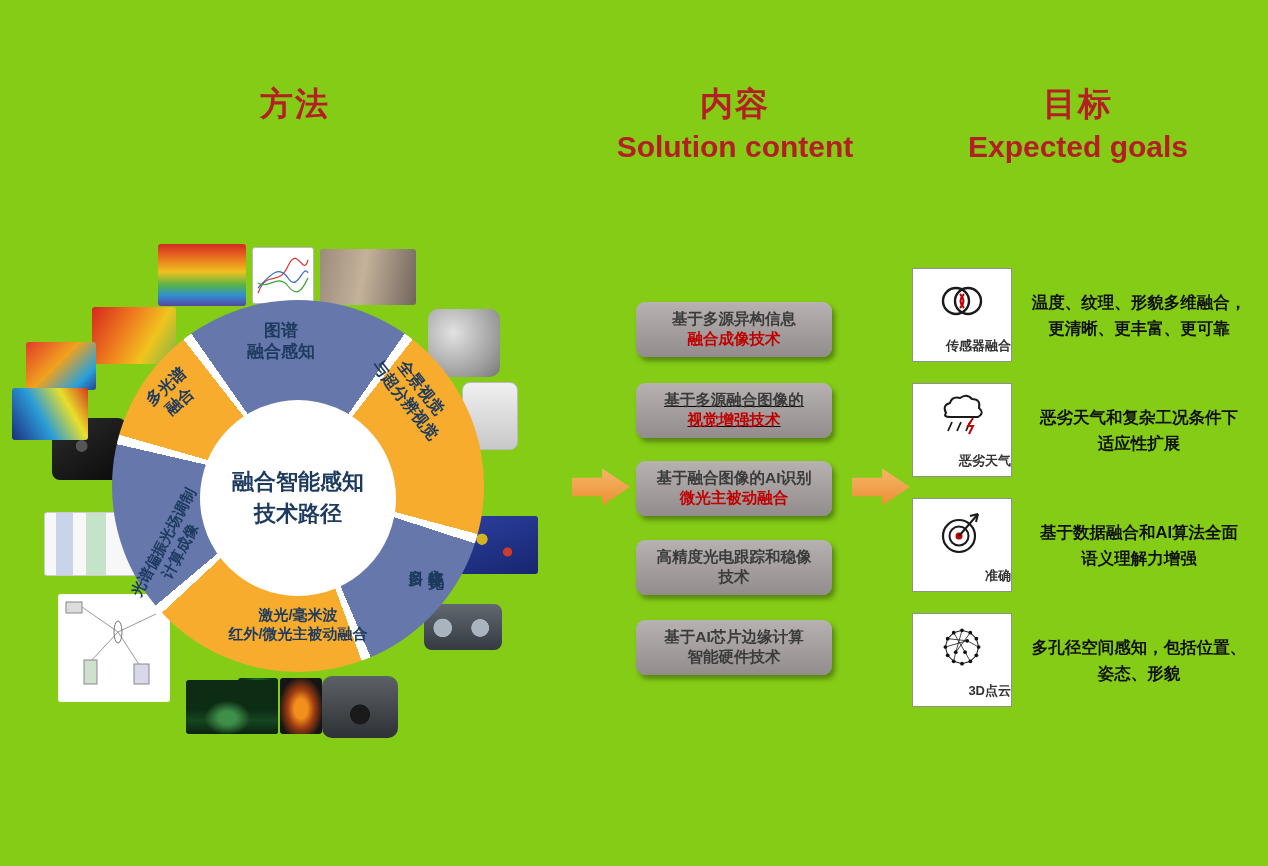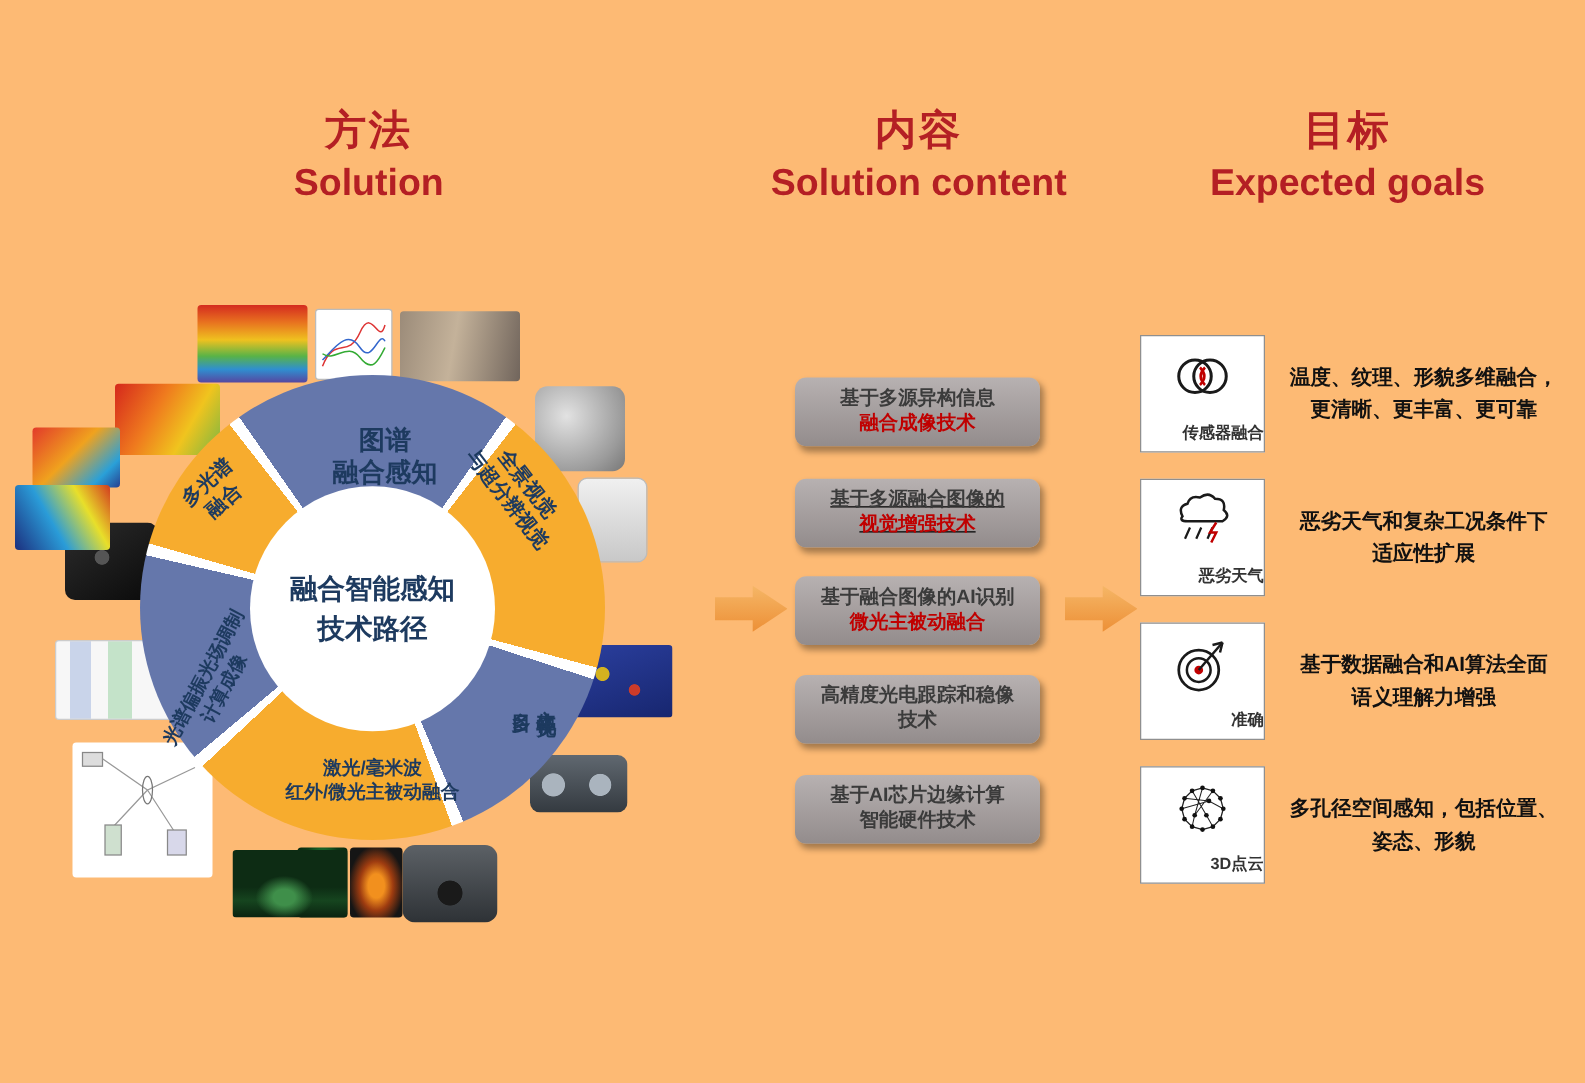--- a/index.html
+++ b/index.html
@@ -1,43 +1,43 @@
 <!DOCTYPE html>
 <html style="--accent_red: #b41f24; --ring_blue: #6577ab; --ring_yellow: #f7ac2e; --arrow_orange: #ec8d33; --highlight_red: #c00000; --label_navy: #1d3a5f;"><head>
 <meta charset="utf-8">
 <style>
   * { margin:0; padding:0; box-sizing:border-box; }
   html,body { background:#fff; }
   body { font-family:"Liberation Sans","DejaVu Sans",sans-serif; }
-  .canvas { position:relative; width:1268px; height:866px; background:#fdba74; overflow:hidden; }
+  .canvas { position:relative; width:1268px; height:866px; background:#84cc16; overflow:hidden; }
 
   
   .col-header { position:absolute; text-align:center; color:var(--accent_red,#b41f24); }
   .col-header .zh { display:block; font-size:33px; font-weight:bold; letter-spacing:2px; }
   .col-header .en { display:block; font-size:30px; font-weight:bold; margin-top:3px; }
   #hdr-solution { left:170px; top:82px; width:250px; }
   #hdr-content  { left:590px; top:82px; width:290px; }
   #hdr-goals    { left:938px; top:82px; width:280px; }
 
   
   .wheel { position:absolute; left:112px; top:300px; width:372px; height:372px; border-radius:50%;
     background: conic-gradient(from -35deg,
       var(--ring_blue,#6577ab) 0deg 70deg,   #fff 70deg 73deg,
       var(--ring_yellow,#f7ac2e) 73deg 140deg, #fff 140deg 143deg,
       var(--ring_blue,#6577ab) 143deg 192deg, #fff 192deg 195deg,
       var(--ring_yellow,#f7ac2e) 195deg 262deg, #fff 262deg 265deg,
       var(--ring_blue,#6577ab) 265deg 318deg, #fff 318deg 321deg,
       var(--ring_yellow,#f7ac2e) 321deg 357deg, #fff 357deg 360deg); }
-  .wheel .hole { position:absolute; left:88px; top:89px; width:196px; height:196px; border-radius:50%;
+  .wheel .hole { position:absolute; left:88px; top:100px; width:196px; height:196px; border-radius:50%;
     background:#fff; display:flex; flex-direction:column; justify-content:center; }
   .center-txt { font-size:22px; font-weight:bold; color:var(--label_navy,#1d3a5f); line-height:1.45; text-align:center; }
 
   .ring-label { position:absolute; color:var(--label_navy,#1d3a5f); font-weight:bold; text-align:center; line-height:1.25; }
   .ring-label span { display:block; }
-  #seg0 { left:240px; top:320px; width:136px; font-size:21px;margin-top:20px; }
+  #seg0 { left:213px; top:320px; width:136px; font-size:17px; }
   #seg1 { left:338px; top:374px; width:150px; font-size:16px; transform:rotate(52deg); }
   #seg2 { left:406px; top:500px; width:64px; height:118px; font-size:16px; writing-mode:vertical-lr; letter-spacing:2px; }
   #seg3 { left:200px; top:606px; width:196px; font-size:15px; }
   #seg4 { left:86px;  top:528px; width:172px; font-size:15px; transform:rotate(-62deg); }
   #seg5 { left:118px; top:374px; width:110px; font-size:16px; transform:rotate(-42deg); }
 
   
   .thumb { position:absolute; border-radius:3px; }
   #th-cube        { left:158px; top:244px; width:88px; height:62px;
     background:linear-gradient(180deg,#d42b1f 0%,#e8711f 22%,#efc11f 45%,#59b347 66%,#2f8fd0 83%,#5746a0 100%); }
@@ -109,21 +109,20 @@
   .gtext span { display:block; }
   #gt0 { top:290px; } #gt1 { top:405px; } #gt2 { top:520px; } #gt3 { top:635px;text-align:center; }
 </style>
 </head>
 <body>
 
 <div class="canvas">
 
   <div class="col-header" id="hdr-solution">
     <span class="zh">方法</span>
-    <span class="en">Solution</span>
   </div>
   <div class="col-header" id="hdr-content">
     <span class="zh">内容</span>
     <span class="en">Solution content</span>
   </div>
   <div class="col-header" id="hdr-goals">
     <span class="zh">目标</span>
     <span class="en">Expected goals</span>
   </div>
 

